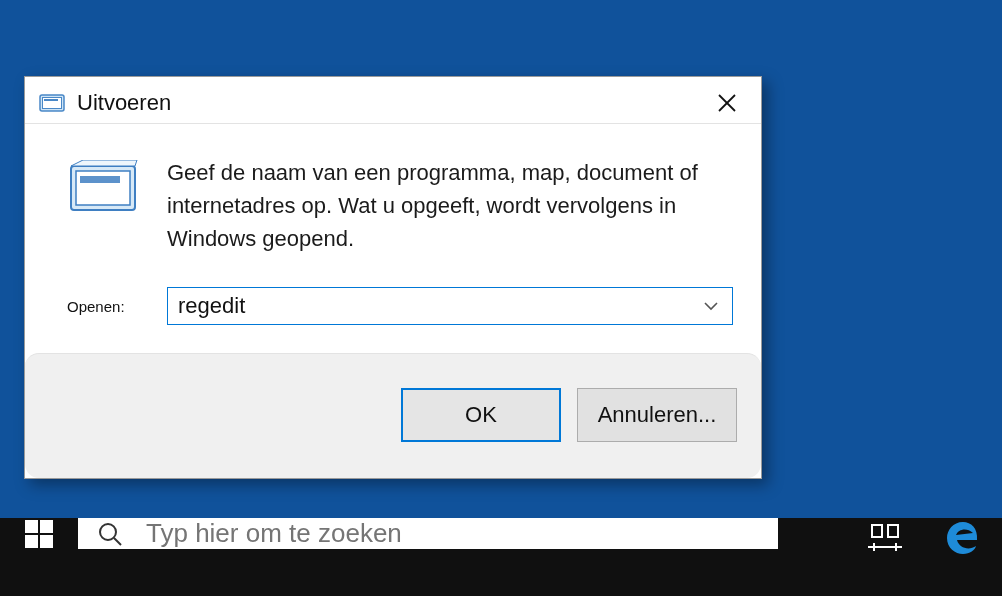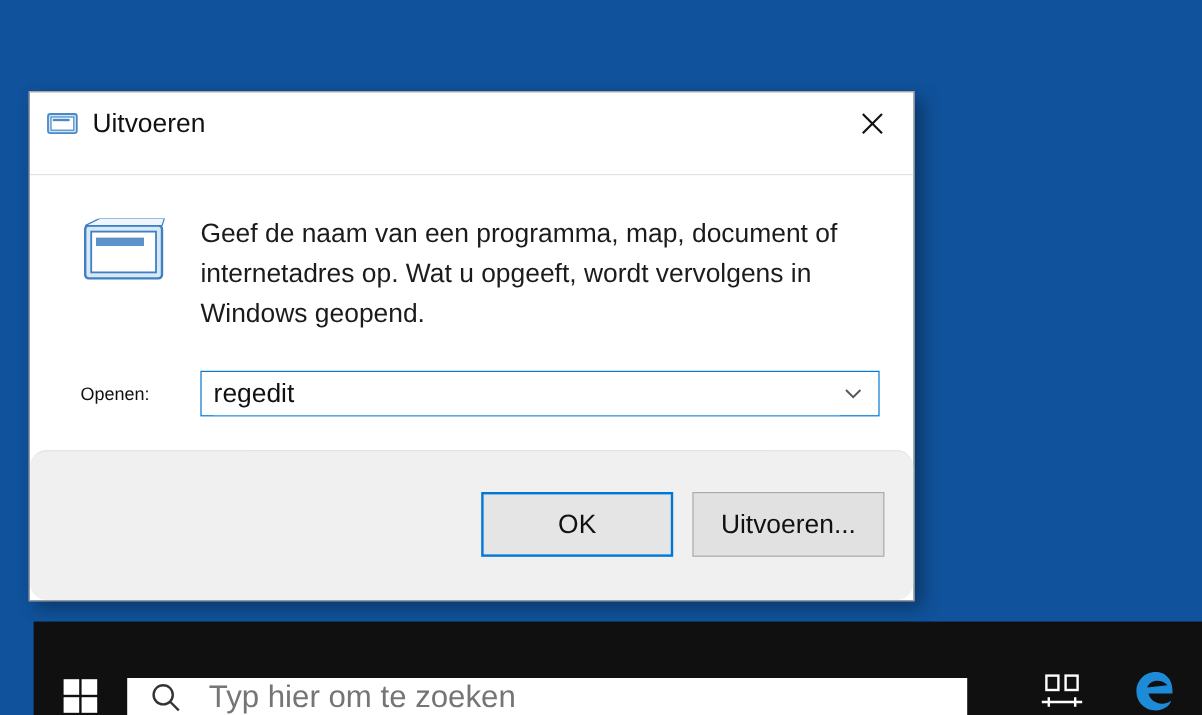--- a/index.html
+++ b/index.html
@@ -13,21 +13,21 @@
     top: 76px;
     width: 738px;
     background: #ffffff;
     border: 1px solid #9a9a9a;
     box-shadow: 6px 6px 14px rgba(0,0,0,0.35);
   }
   .titlebar {
     display: flex;
     align-items: center;
     justify-content: space-between;
-    padding: 8px 14px 24px 14px;
+    padding: 8px 14px 2px 14px;
     border-bottom: 1px solid #e3e3e3;
   }
   .titlebar-left { display: flex; align-items: center; gap: 12px; }
   .title-icon svg { display: block; }
   .title-text { font-size: 22px; color: #111; }
   .close-btn {
     width: 40px; height: 36px;
     display: flex; align-items: center; justify-content: center;
     cursor: pointer;
   }
@@ -102,22 +102,21 @@
     background: #e5e5e5;
   }
 
   
   .taskbar {
     position: absolute;
     left: 0; right: 0; bottom: 0;
     height: 78px;
     background: #101010;
     display: flex;
-    align-items: flex-end;
-    margin-left: 28px;
+    align-items: flex-start;
   }
   .start {
     width: 78px;
     display: flex; align-items: center; justify-content: center;
     cursor: pointer;
   }
   .search {
     flex: 1;
     margin-right: 8px;
     max-width: 700px;
@@ -185,21 +184,21 @@
           <svg width="16" height="10" viewBox="0 0 16 10">
             <polyline points="2,2 8,8 14,2" fill="none" stroke="#555" stroke-width="1.6"></polyline>
           </svg>
         </span>
       </div>
     </div>
   </div>
 
   <div class="button-row">
     <button class="btn default">OK</button>
-    <button class="btn">Uitvoeren...</button>
+    <button class="btn">Annuleren...</button>
   </div>
 </div>
 
 <div class="taskbar">
   <div class="start">
     <svg width="32" height="32" viewBox="0 0 32 32">
       <rect x="2" y="2" width="13" height="13" fill="#ffffff"></rect>
       <rect x="17" y="2" width="13" height="13" fill="#ffffff"></rect>
       <rect x="2" y="17" width="13" height="13" fill="#ffffff"></rect>
       <rect x="17" y="17" width="13" height="13" fill="#ffffff"></rect>

